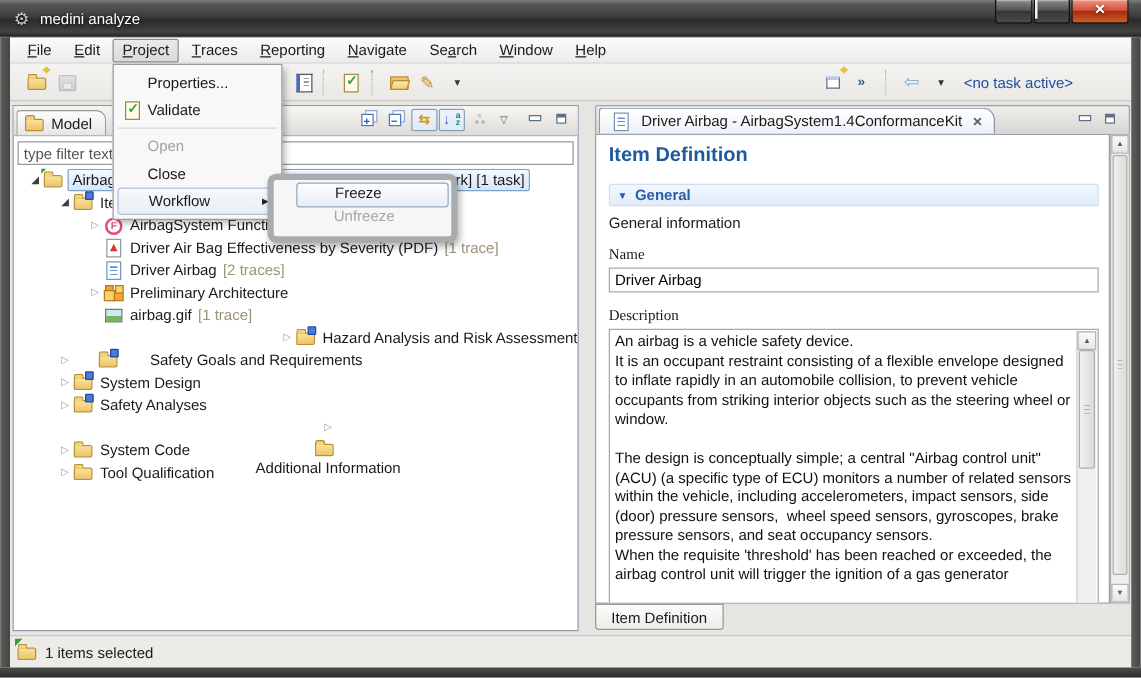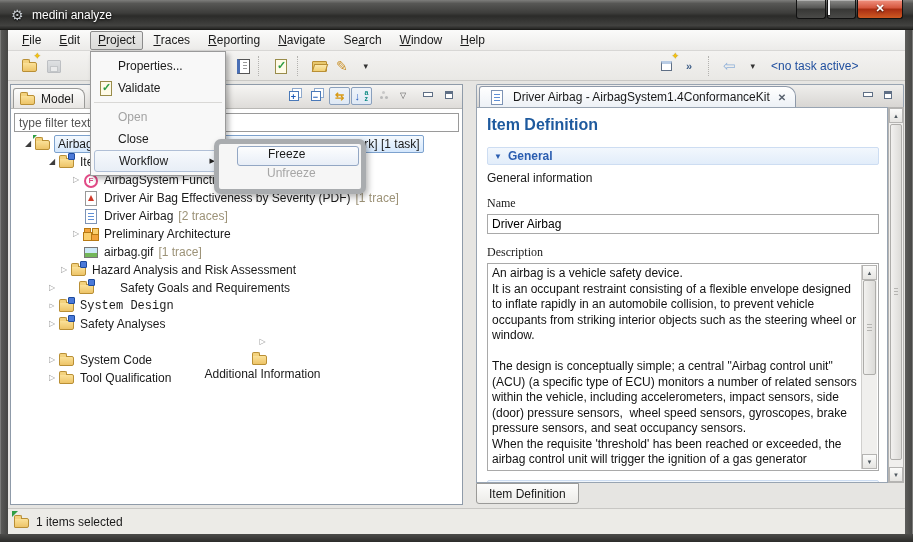--- a/index.html
+++ b/index.html
@@ -135,21 +135,21 @@
   .ed-body{position:absolute;left:0;right:16px;top:23px;bottom:22px;background:#fff;border:1px solid #98a4b2;
     overflow:hidden;padding:0 8px 0 10px;box-sizing:border-box;}
   .ed-title{font-weight:bold;font-size:16px;color:#1e5a9e;margin-top:8px;}
   .sec-bar{margin-top:13px;height:18px;padding:1px 6px;background:linear-gradient(#f2f7fd,#e2edfa);
     border:1px solid #cdddf2;border-radius:2px;display:flex;align-items:center;color:#2a5db0;font-weight:bold;box-sizing:border-box;}
   .sec-arrow{font-size:8px;margin-right:6px;}
   .sec-info{margin-top:6px;}
   .fld-label{margin-top:11px;font-family:Liberation Serif, serif;}
   .txt-input{display:block;margin-top:3px;width:100%;height:20px;border:1px solid #a9a9a9;background:#fff;
     font:12px "Liberation Sans",sans-serif;padding:0 4px;box-sizing:border-box;}
-  .desc-box{position:relative;margin-top:3px;height:208px;border:1px solid #a9a9a9;background:#fff;box-sizing:border-box;}
+  .desc-box{position:relative;margin-top:3px;height:244px;border:1px solid #a9a9a9;background:#fff;box-sizing:border-box;}
   .desc-text{position:absolute;left:4px;right:18px;top:2px;bottom:2px;overflow:hidden;
     font-size:12px;line-height:15.5px;white-space:pre-wrap;color:#111;}
   .cp-bar{margin-top:9px;}
   .cp-action{margin-left:auto;font-weight:normal;color:#5b6c85;}
   .ed-bottom-tab{position:absolute;left:0;top:399px;height:21px;padding:0 12px;display:flex;align-items:center;
     background:linear-gradient(#fdfdfc,#ecebe8);border:1px solid #9a9a98;border-radius:0 0 3px 3px;box-sizing:border-box;z-index:5;}
   
   .ed-sb{position:absolute;right:0;top:23px;bottom:22px;width:16px;background:#f0efed;border:1px solid #b5b4b2;box-sizing:border-box;}
   .sbtn{position:absolute;left:0;right:0;height:15px;background:linear-gradient(#fbfbfa,#e6e5e2);
     border:1px solid #b5b4b2;display:flex;align-items:center;justify-content:center;box-sizing:border-box;}
@@ -333,35 +333,35 @@
           <span class="tw col"></span>
           <span class="icon architecture-icon"></span>
           <span class="tlabel">Preliminary Architecture</span>
         </div>
         <div class="row" style="padding-left: 58px;">
           <span class="tw "></span>
           <span class="icon image-icon"></span>
           <span class="tlabel">airbag.gif</span>
           <span class="badge">[1 trace]</span>
         </div>
-        <div class="row" style="padding-left: 46px;">
+        <div class="row" style="padding-left: 34px; justify-content: flex-end;">
           <span class="tw col"></span>
           <span class="icon folder-icon folder-tagged-icon">
             <span class="tag-dec"></span>
           </span>
           <span class="tlabel">Hazard Analysis and Risk Assessment</span>
         </div>
         <div class="row" style="padding-left: 34px; gap: 20px;">
           <span class="tw col"></span>
           <span class="icon folder-icon folder-tagged-icon">
             <span class="tag-dec"></span>
           </span>
           <span class="tlabel">Safety Goals and Requirements</span>
         </div>
-        <div class="row" style="padding-left: 34px; font-family: Liberation Mono, monospace;">
+        <div class="row" style="padding-left: 34px;">
           <span class="tw col"></span>
           <span class="icon folder-icon folder-tagged-icon">
             <span class="tag-dec"></span>
           </span>
           <span class="tlabel">System Design</span>
         </div>
         <div class="row" style="padding-left: 34px;">
           <span class="tw col"></span>
           <span class="icon folder-icon folder-tagged-icon">
             <span class="tag-dec"></span>

